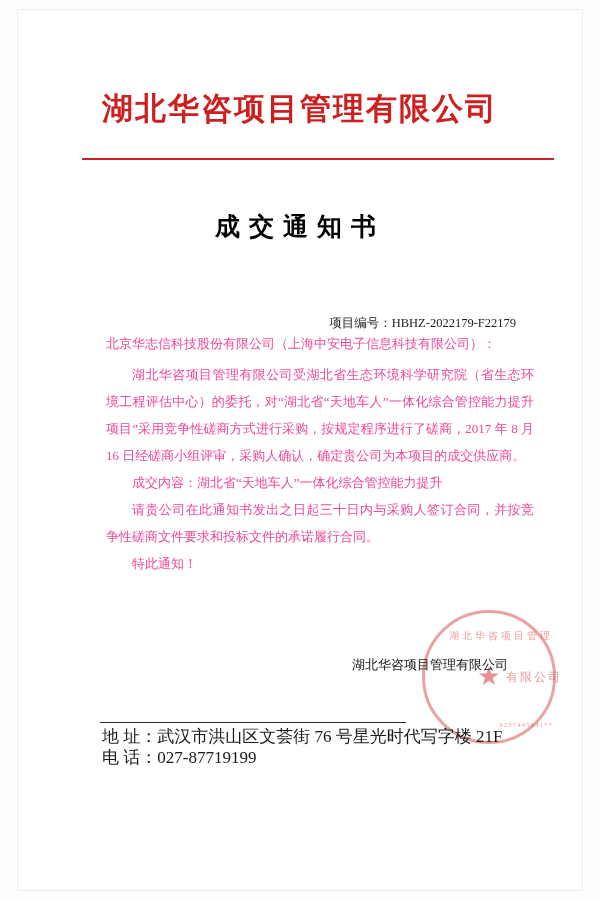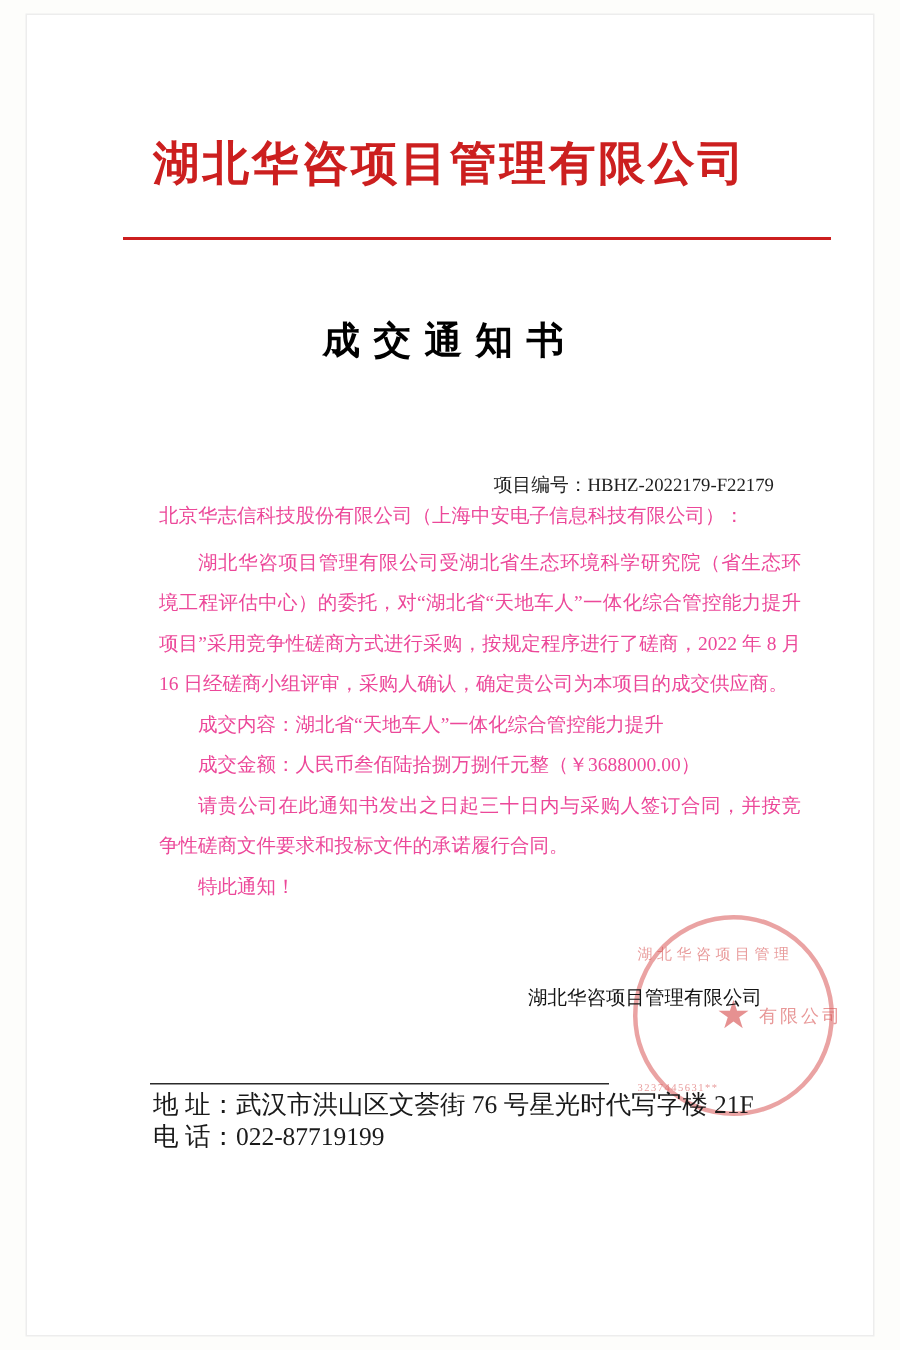--- a/index.html
+++ b/index.html
@@ -131,21 +131,21 @@
     transform: translate(-50%, -50%);
     color: rgba(206, 40, 40, 0.65);
     font-size: 26px;
     line-height: 1;
   }
   .seal .seal-text-top,
   .seal .seal-text-bottom {
     position: absolute;
     left: 0;
     width: 100%;
-    text-align: left;
+    text-align: right;
     color: rgba(206, 40, 40, 0.6);
     font-size: 10px;
     letter-spacing: 3px;
   }
   .seal .seal-text-top { top: 16px; }
   .seal .seal-text-bottom { bottom: 12px; font-size: 7px; letter-spacing: 1px; }
   .seal-center-label {
     position: absolute;
     left: 0;
     top: 56px;
@@ -187,38 +187,37 @@
     <div class="rule-red"></div>
 
     <div class="doc-title">成交通知书</div>
 
     <div class="refs">
       <div>项目编号：HBHZ-2022179-F22179</div>
     </div>
 
     <div class="body-block">
       <p class="addressee">北京华志信科技股份有限公司（上海中安电子信息科技有限公司）：</p>
-      <p class="para">湖北华咨项目管理有限公司受湖北省生态环境科学研究院（省生态环境工程评估中心）的委托，对“湖北省“天地车人”一体化综合管控能力提升项目”采用竞争性磋商方式进行采购，按规定程序进行了磋商，2022 年 8 月 16 日经磋商小组评审，采购人确认，确定贵公司为本项目的成交供应商。</p>
+      <p class="para">湖北华咨项目管理有限公司受湖北省生态环境科学研究院（省生态环境工程评估中心）的委托，对“湖北省“天地车人”一体化综合管控能力提升项目”采用竞争性磋商方式进行采购，按规定程序进行了磋商，2017 年 8 月 16 日经磋商小组评审，采购人确认，确定贵公司为本项目的成交供应商。</p>
       <p class="para-tight">成交内容：湖北省“天地车人”一体化综合管控能力提升</p>
-      <p class="para-tight">成交金额：人民币叁佰陆拾捌万捌仟元整（￥3688000.00）</p>
       <p class="para">请贵公司在此通知书发出之日起三十日内与采购人签订合同，并按竞争性磋商文件要求和投标文件的承诺履行合同。</p>
       <p class="para-tight">特此通知！</p>
     </div>
 
     <div class="seal">
       <div class="seal-text-top">湖北华咨项目管理</div>
       <div class="star">★</div>
       <div class="seal-center-label">有限公司</div>
       <div class="seal-text-bottom">3237445631**</div>
     </div>
 
     <div class="sign-block">
       <div>湖北华咨项目管理有限公司</div>
     </div>
 
     <div class="rule-black"></div>
     <div class="footer">
       <div>地  址：武汉市洪山区文荟街 76 号星光时代写字楼 21F</div>
-      <div>电  话：022-87719199</div>
+      <div>电  话：027-87719199</div>
     </div>
 
   </div>
 </div>
 
 </body></html>

